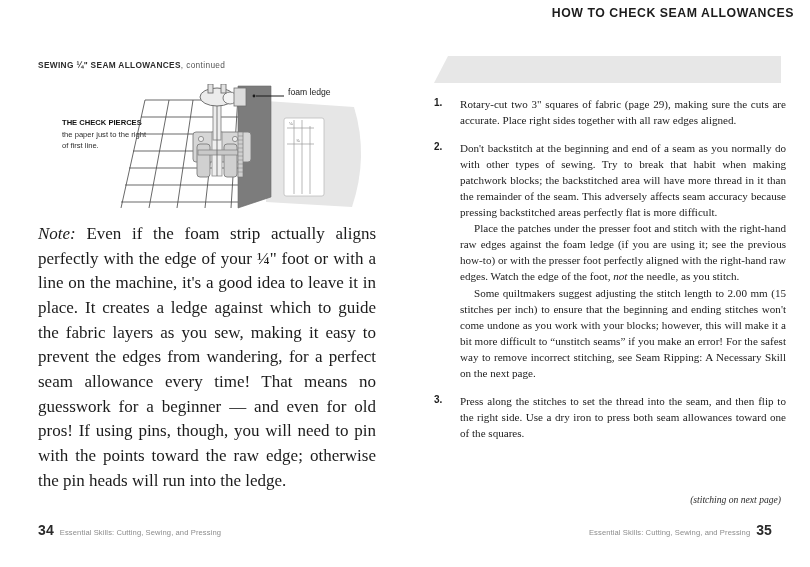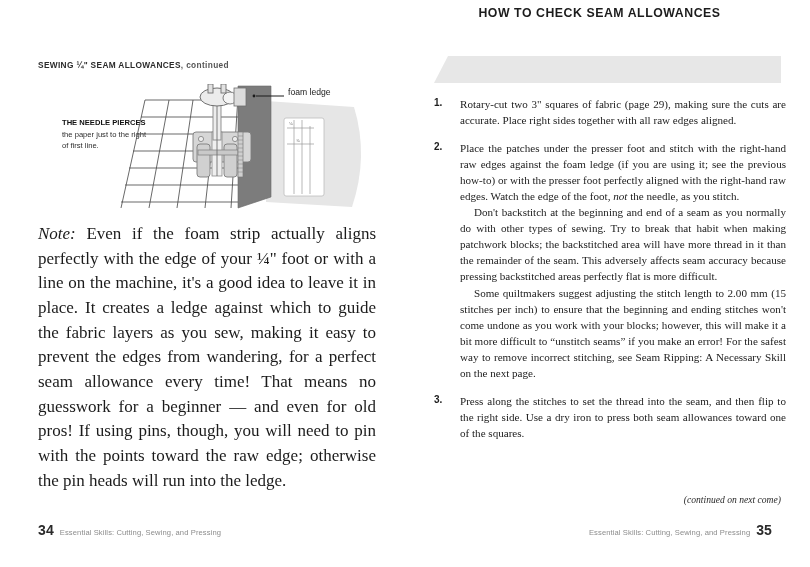--- a/index.html
+++ b/index.html
@@ -40,21 +40,21 @@
     font-family: "Liberation Sans", sans-serif;
     font-size: 8.3px;
     letter-spacing: 0.35px;
     color: #2b2b2b;
     white-space: nowrap;
   }
   .running-head .rh-main {
     font-weight: bold;
   }
   .running-head .rh-cont {
-    font-weight: bold;
+    font-weight: normal;
     color: #555;
   }
 
   
   .illus {
     position: absolute;
     left: 38px;
     top: 84px;
     width: 338px;
     height: 130px;
@@ -134,21 +134,21 @@
     height: 27px;
     background: #e7e7e7;
     clip-path: polygon(14px 0, 100% 0, 100% 100%, 0 100%);
   }
   .banner-title {
     position: absolute;
     left: 0; right: 16px;
     top: 0;
     height: 27px;
     line-height: 27px;
-    text-align: center;
+    text-align: right;
     font-family: "Liberation Sans", sans-serif;
     font-size: 12.3px;
     font-weight: bold;
     letter-spacing: 0.55px;
     color: #1c1c1c;
   }
 
   
   .steps {
     position: absolute;
@@ -198,21 +198,21 @@
 
   <div class="page-left">
 
     <div class="running-head">
       <span class="rh-main">SEWING ¼" SEAM ALLOWANCES</span><span class="rh-cont">, continued</span>
     </div>
 
     <div class="illus">
 
       <div class="illus-caption">
-        <b>THE NEEDLE PIERCES</b><span> the paper just to the right of first line.</span>
+        <b>THE CHECK PIERCES</b><span> the paper just to the right of first line.</span>
       </div>
 
       <svg class="illus-svg" width="338" height="130" viewBox="0 0 338 130">
         <defs>
           <clipPath id="fabricClip">
             <path d="M228 16 L318 22 Q332 70 316 124 L228 118 Z"></path>
           </clipPath>
         </defs>
 
         <path d="M228 17 L316 23 Q331 72 314 123 L228 118 Z" fill="#e6e6e6" stroke="none"></path>
@@ -315,35 +315,35 @@
       <div class="step">
         <div class="step-num">1.</div>
         <div class="step-body">
           <p>Rotary-cut two 3" squares of fabric (page 29), making sure the cuts are accurate. Place right sides together with all raw edges aligned.</p>
         </div>
       </div>
 
       <div class="step">
         <div class="step-num">2.</div>
         <div class="step-body">
+          <p>Don't backstitch at the beginning and end of a seam as you normally do with other types of sewing. Try to break that habit when making patchwork blocks; the backstitched area will have more thread in it than the remainder of the seam. This adversely affects seam accuracy because pressing backstitched areas perfectly flat is more difficult.</p>
           <p id="step2p1">Place the patches under the presser foot and stitch with the right-hand raw edges against the foam ledge (if you are using it; see the previous how-to) or with the presser foot perfectly aligned with the right-hand raw edges. Watch the edge of the foot, <i>not</i> the needle, as you stitch.</p>
-          <p>Don't backstitch at the beginning and end of a seam as you normally do with other types of sewing. Try to break that habit when making patchwork blocks; the backstitched area will have more thread in it than the remainder of the seam. This adversely affects seam accuracy because pressing backstitched areas perfectly flat is more difficult.</p>
           <p>Some quiltmakers suggest adjusting the stitch length to 2.00 mm (15 stitches per inch) to ensure that the beginning and ending stitches won't come undone as you work with your blocks; however, this will make it a bit more difficult to “unstitch seams” if you make an error! For the safest way to remove incorrect stitching, see Seam Ripping: A Necessary Skill on the next page.</p>
         </div>
       </div>
 
       <div class="step">
         <div class="step-num">3.</div>
         <div class="step-body">
           <p>Press along the stitches to set the thread into the seam, and then flip to the right side. Use a dry iron to press both seam allowances toward one of the squares.</p>
         </div>
       </div>
 
     </div>
 
-    <div class="continued">(continued on next come)</div>
+    <div class="continued">(stitching on next page)</div>
 
     <div class="footer footer-right">
       <span>Essential Skills: Cutting, Sewing, and Pressing</span><span class="pgno">35</span>
     </div>
   </div>
 
 </div>
 
 </body></html>

